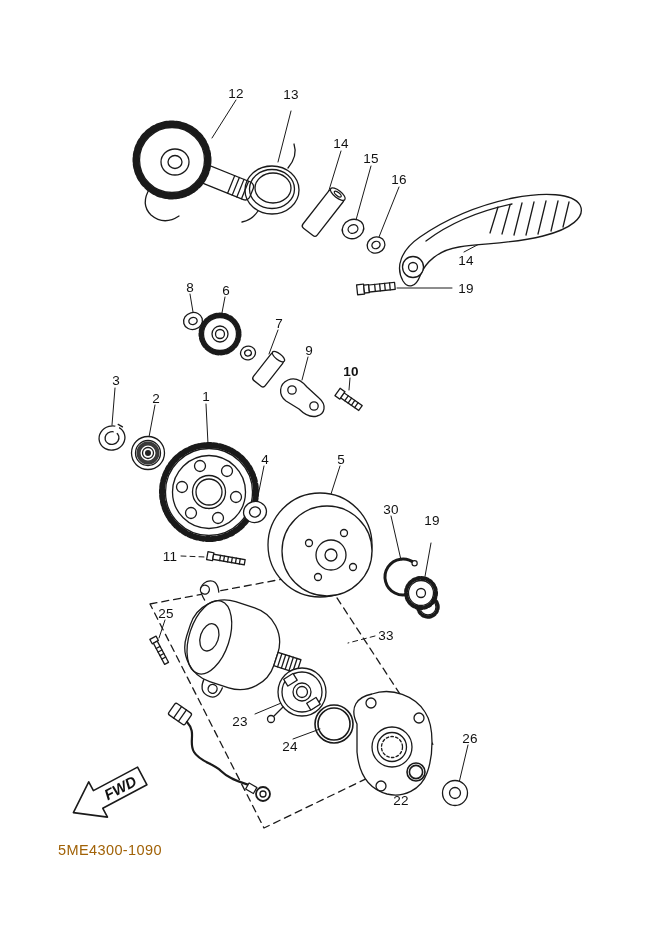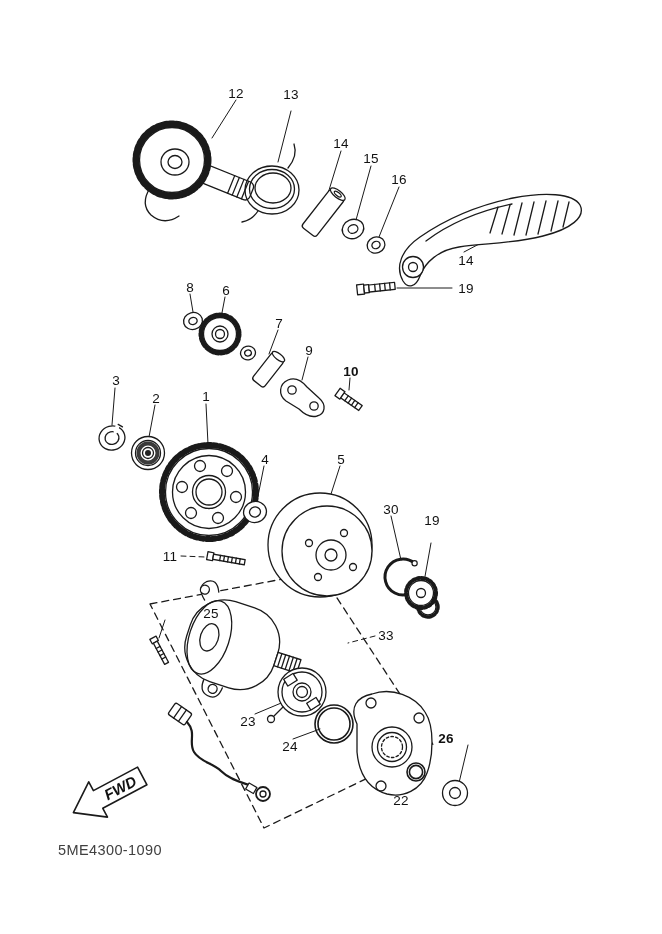--- a/index.html
+++ b/index.html
@@ -30,21 +30,21 @@
     color: #111;
     letter-spacing: 0.2px;
     font-family: "Liberation Sans", sans-serif;
     white-space: nowrap;
   }
   .diagram-code {
     position: absolute;
     left: 58px;
     top: 842px;
     font-size: 14.5px;
-    color: #404040;
+    color: #a16207;
     letter-spacing: 0.4px;
     font-family: "Liberation Sans", sans-serif;
   }
 </style>
 </head>
 <body>
 
 <div class="stage">
 
   <svg width="662" height="934" viewBox="0 0 662 934">
@@ -350,23 +350,23 @@
       <span class="callout" style="left: 309px; top: 350px;">9</span>
       <span class="callout" style="left: 351px; top: 371px; font-weight: bold;">10</span>
       <span class="callout" style="left: 116px; top: 380px;">3</span>
       <span class="callout" style="left: 156px; top: 398px;">2</span>
       <span class="callout" style="left: 206px; top: 396px;">1</span>
       <span class="callout" style="left: 265px; top: 459px;">4</span>
       <span class="callout" style="left: 341px; top: 459px;">5</span>
       <span class="callout" style="left: 391px; top: 509px;">30</span>
       <span class="callout" style="left: 432px; top: 520px;">19</span>
       <span class="callout" style="left: 170px; top: 556px;">11</span>
-      <span class="callout" style="left: 166px; top: 613px; margin-left: 45px;">25</span>
+      <span class="callout" style="left: 166px; top: 613px;">25</span>
       <span class="callout" style="left: 386px; top: 635px;">33</span>
-      <span class="callout" style="left: 248px; top: 721px;">23</span>
+      <span class="callout" style="left: 240px; top: 721px;">23</span>
       <span class="callout" style="left: 290px; top: 746px;">24</span>
       <span class="callout" style="left: 401px; top: 800px;">22</span>
-      <span class="callout" style="left: 446px; top: 738px; font-weight: bold;">26</span>
+      <span class="callout" style="left: 470px; top: 738px;">26</span>
     </div>
 
   <div class="diagram-code">5ME4300-1090</div>
 
 </div>
 
 </body></html>

